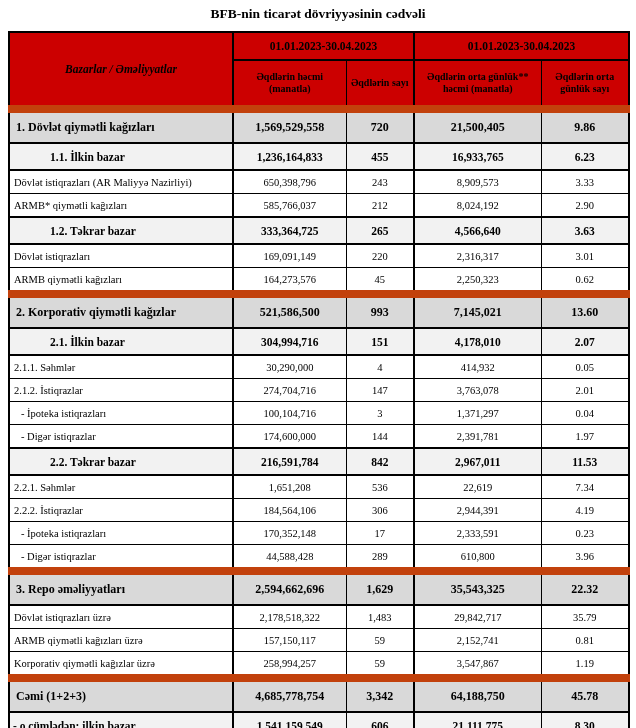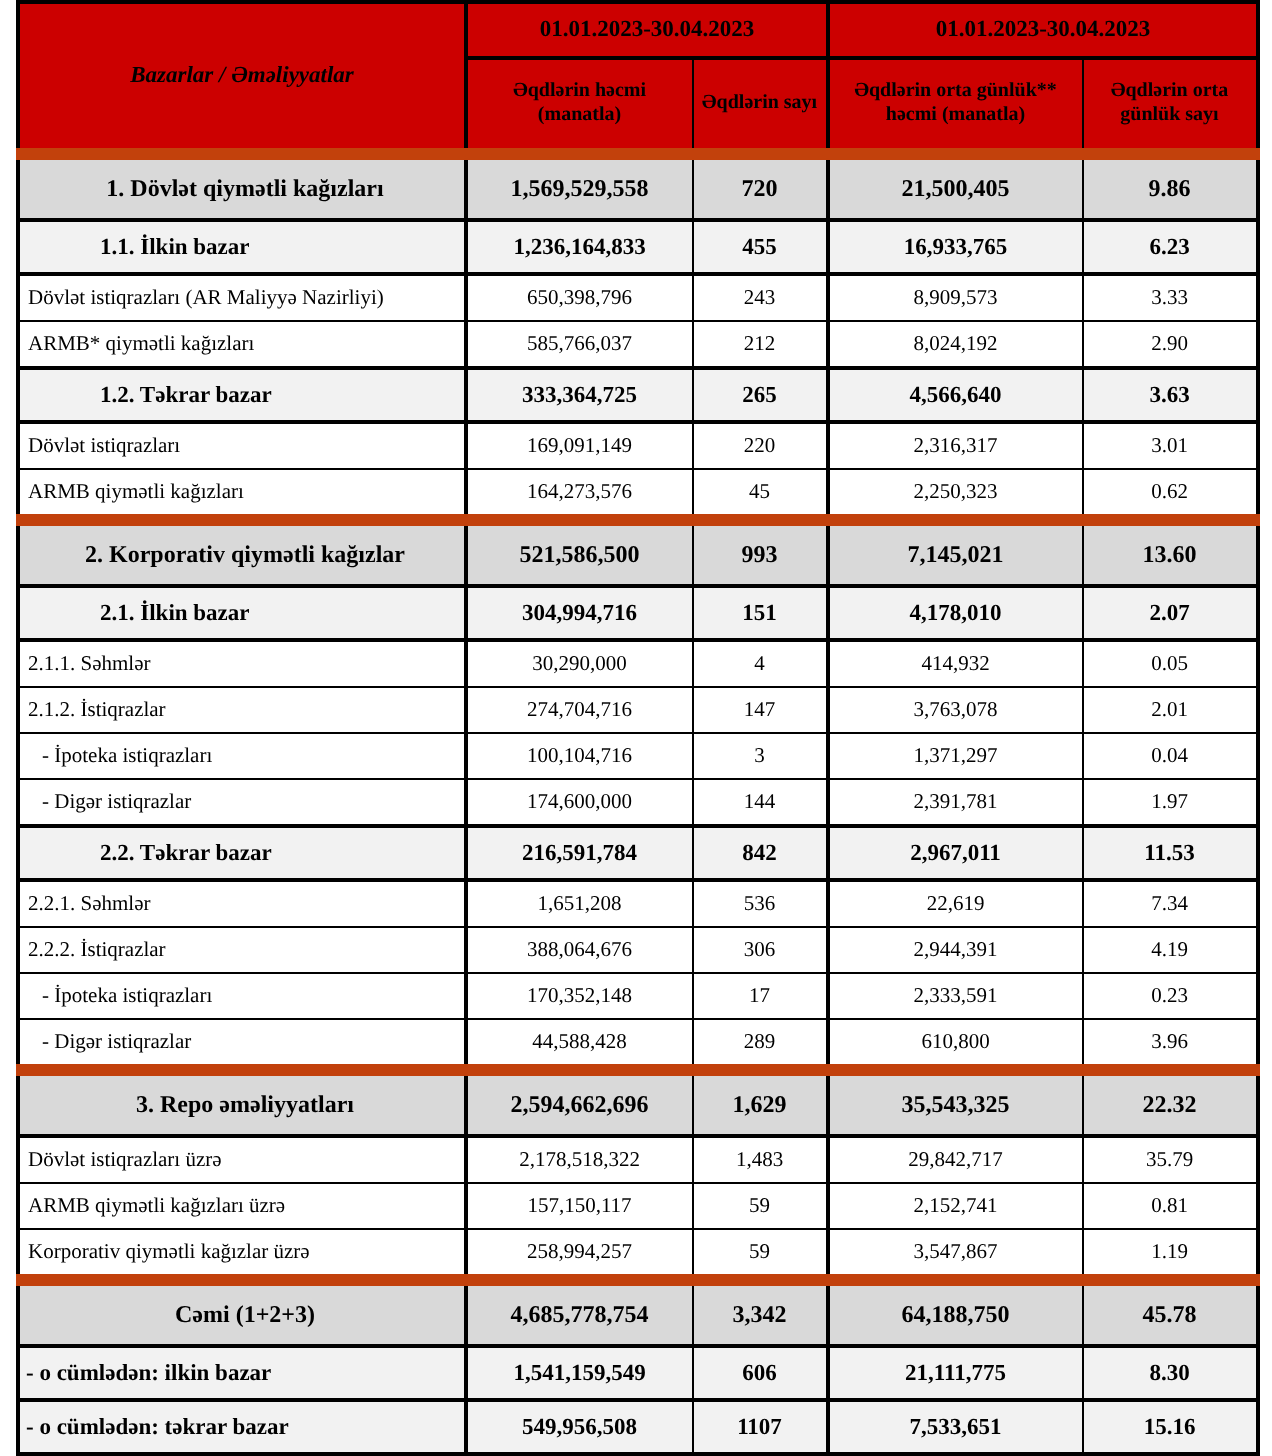--- a/index.html
+++ b/index.html
@@ -46,40 +46,41 @@
   }
   tr.period-row th { height: 24px; font-size: 11.5px; }
   tr.colhead-row th { height: 42px; font-size: 10px; line-height: 1.25; }
   th.corner { font-size: 11.5px; font-style: italic; }
   tbody td { vertical-align: middle; }
   td.c-num { text-align: center; }
   td.c-label { text-align: left; }
   
   tr.r-section td {
     background: #D9D9D9; font-weight: bold; font-size: 12px;
-    height: 27px; border-top: 6px solid #c2410c; border-bottom: 2px solid #000; text-align: center;
+    height: 27px; border-top: 8px solid #c2410c; border-bottom: 2px solid #000;
   }
   tr.r-subsection td, tr.r-subsection-dash td {
     background: #F2F2F2; font-weight: bold; font-size: 11.5px;
     height: 23px; border-top: 2px solid #000; border-bottom: 2px solid #000;
   }
   tr.r-detail td, tr.r-detail-dash td {
     background: #ffffff; font-weight: normal; font-size: 10.5px;
     height: 20px;
   }
   tr.r-section td.c-label { padding-left: 6px; }
   tr.r-subsection td.c-label { padding-left: 40px; }
   tr.r-subsection-dash td.c-label { }
   tr.r-detail td.c-label { padding-left: 4px; }
   tr.r-detail-dash td.c-label { padding-left: 11px; margin-top: 26px; }
 </style>
 </head>
 <body>
 
 <div class="page">
+  <h1 class="title">BFB-nin ticarət dövriyyəsinin cədvəli</h1>
 
   <table class="trading">
     <colgroup>
       <col class="c1">
         <col class="c2">
         <col class="c3">
         <col class="c4">
         <col class="c5">
     </colgroup>
     <thead>
@@ -196,21 +197,21 @@
         </tr>
         <tr class="r-detail">
           <td class="c-label thick-r">2.2.1. Səhmlər</td>
           <td class="c-num">1,651,208</td>
           <td class="c-num thick-r">536</td>
           <td class="c-num">22,619</td>
           <td class="c-num">7.34</td>
         </tr>
         <tr class="r-detail">
           <td class="c-label thick-r">2.2.2. İstiqrazlar</td>
-          <td class="c-num">388,064,676</td>
+          <td class="c-num">184,564,106</td>
           <td class="c-num thick-r">306</td>
           <td class="c-num">2,944,391</td>
           <td class="c-num">4.19</td>
         </tr>
         <tr class="r-detail-dash">
           <td class="c-label thick-r">- İpoteka istiqrazları</td>
           <td class="c-num">170,352,148</td>
           <td class="c-num thick-r">17</td>
           <td class="c-num">2,333,591</td>
           <td class="c-num">0.23</td>

